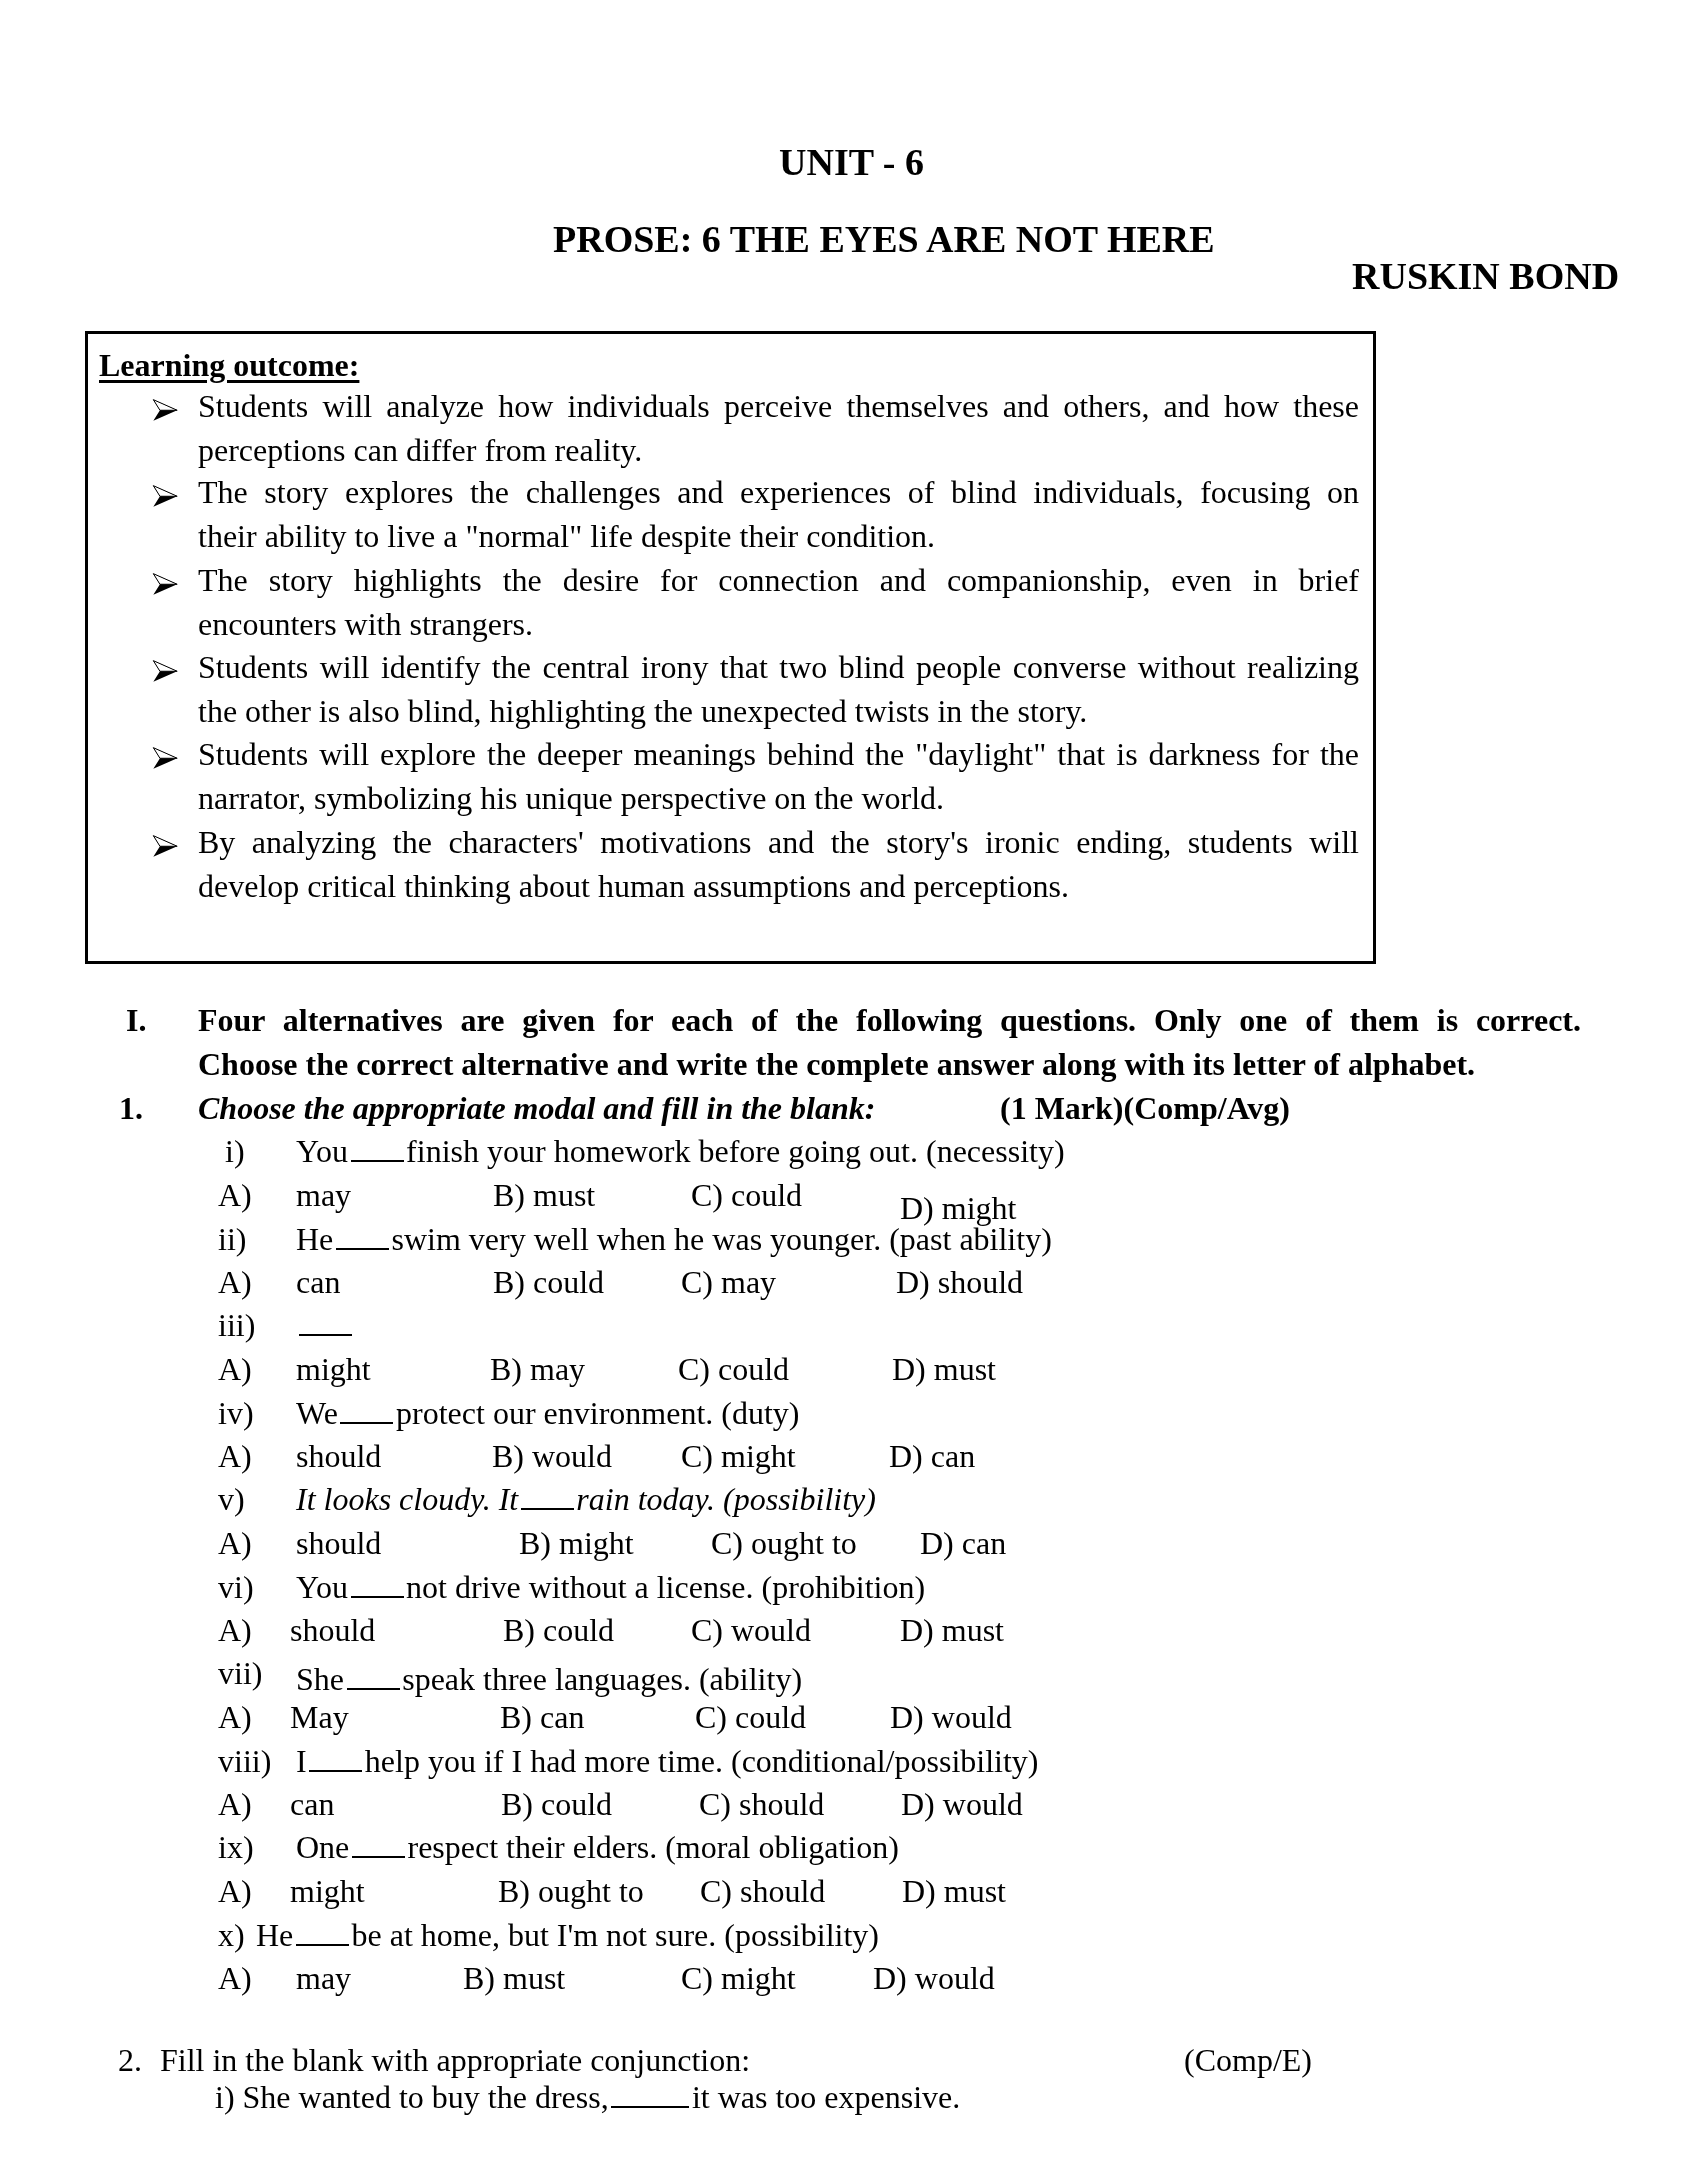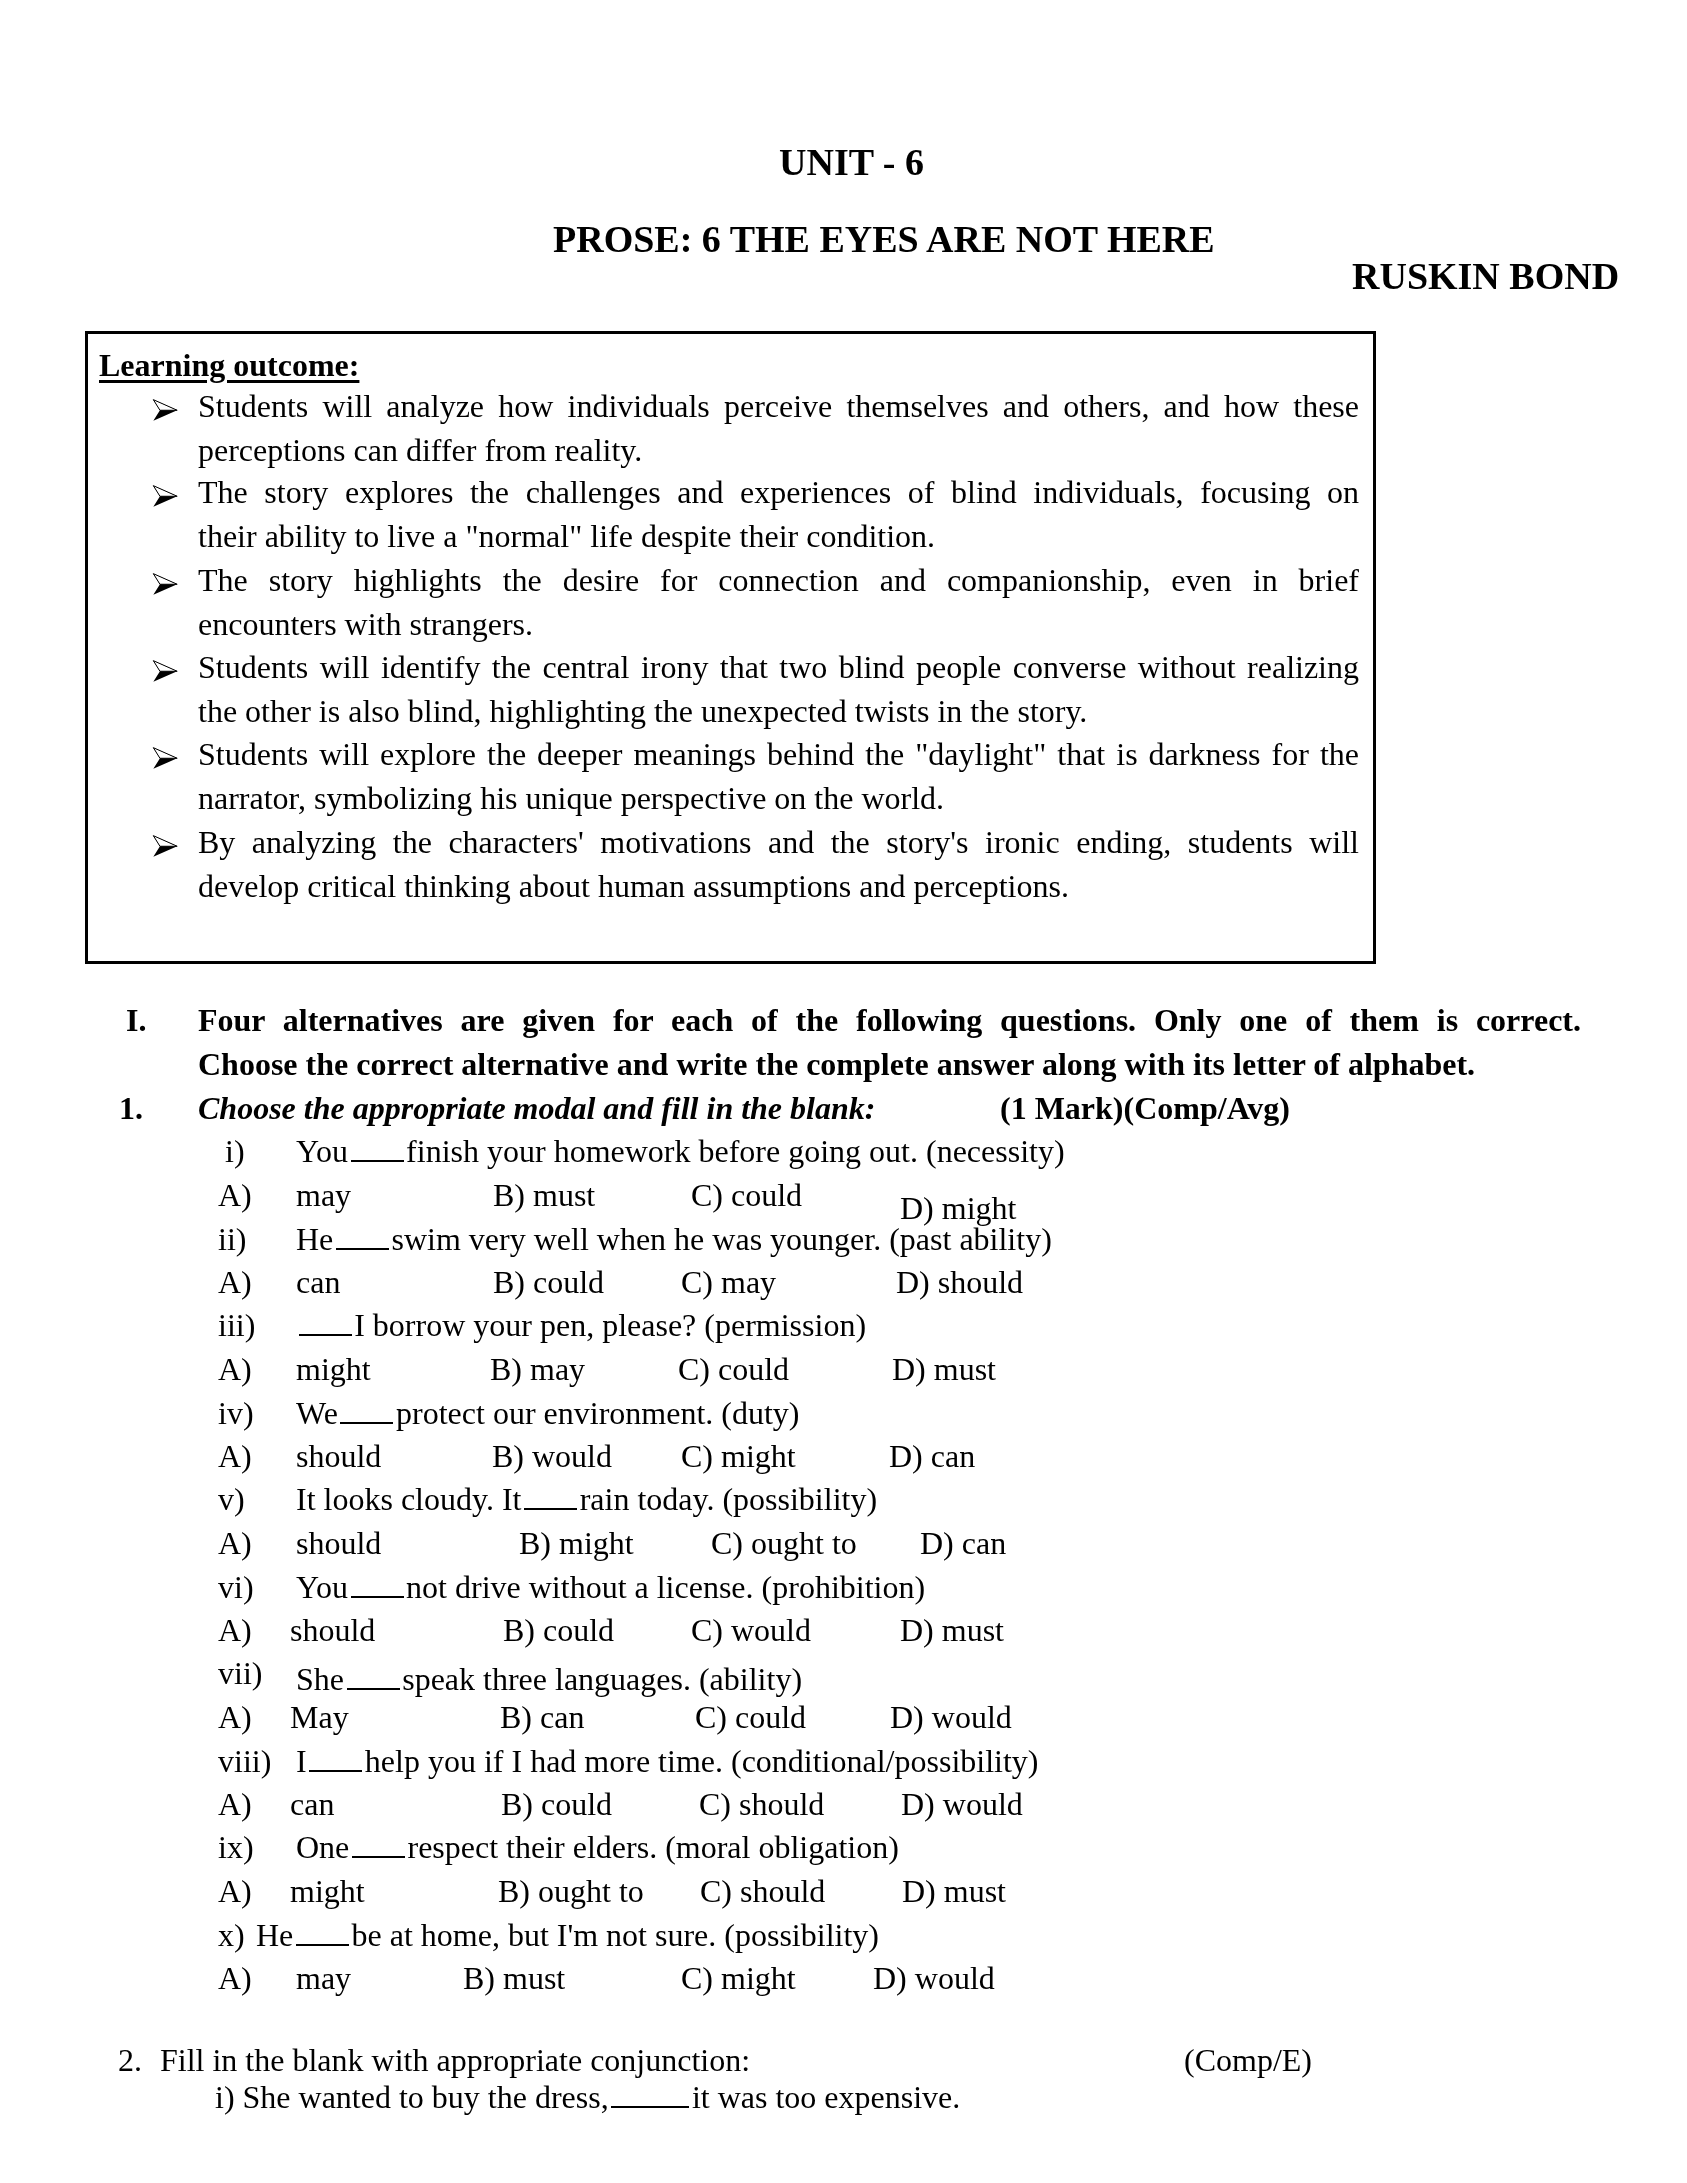--- a/index.html
+++ b/index.html
@@ -101,33 +101,33 @@
     <div class="abs q" style="left: 296px; top: 1177px;">may</div>
     <div class="abs q" style="left: 493px; top: 1177px;">B) must</div>
     <div class="abs q" style="left: 691px; top: 1177px;">C) could</div>
     <div class="abs q" style="left: 900px; top: 1190px;">D) might</div>
     <div class="abs q" style="left: 218px; top: 1221px;"><span>ii)</span><span style="position:absolute; left:78px; top:0; white-space:nowrap;"><span>He</span><span class="blank" style="width:53px;"></span><span>swim very well when he was younger. (past ability)</span></span></div>
     <div class="abs q" style="left: 218px; top: 1264px;">A)</div>
     <div class="abs q" style="left: 296px; top: 1264px;">can</div>
     <div class="abs q" style="left: 493px; top: 1264px;">B) could</div>
     <div class="abs q" style="left: 681px; top: 1264px;">C) may</div>
     <div class="abs q" style="left: 896px; top: 1264px;">D) should</div>
-    <div class="abs q" style="left: 218px; top: 1307px;"><span>iii)</span><span style="position:absolute; left:78px; top:0; white-space:nowrap;"><span></span><span class="blank" style="width:53px;"></span><span>I borrow your pen, please? (permission)</span></span></div>
+    <div class="abs q" style="left: 218px; top: 1307px;"><span>iii)</span><span style="position:absolute; left:78px; top:0; white-space:nowrap;"><span></span><span class="blank" style="width:53px;"></span></span></div>
     <div class="abs q" style="left: 218px; top: 1351px;">A)</div>
     <div class="abs q" style="left: 296px; top: 1351px;">might</div>
     <div class="abs q" style="left: 490px; top: 1351px;">B) may</div>
     <div class="abs q" style="left: 678px; top: 1351px;">C) could</div>
     <div class="abs q" style="left: 892px; top: 1351px;">D) must</div>
     <div class="abs q" style="left: 218px; top: 1395px;"><span>iv)</span><span style="position:absolute; left:78px; top:0; white-space:nowrap;"><span>We</span><span class="blank" style="width:53px;"></span><span>protect our environment. (duty)</span></span></div>
     <div class="abs q" style="left: 218px; top: 1438px;">A)</div>
     <div class="abs q" style="left: 296px; top: 1438px;">should</div>
     <div class="abs q" style="left: 492px; top: 1438px;">B) would</div>
     <div class="abs q" style="left: 681px; top: 1438px;">C) might</div>
     <div class="abs q" style="left: 889px; top: 1438px;">D) can</div>
-    <div class="abs q" style="left: 218px; top: 1481px;"><span>v)</span><span style="position:absolute; left:78px; top:0; white-space:nowrap;"><span>It looks cloudy. It</span><span class="blank" style="width:53px;"></span><span>rain today. (possibility)</span></span></div>
+    <div class="abs q" style="left: 218px; top: 1481px;"><span>v)</span><span style="position:absolute; left:78px; top:0; white-space:nowrap;font-style:italic;"><span>It looks cloudy. It</span><span class="blank" style="width:53px;"></span><span>rain today. (possibility)</span></span></div>
     <div class="abs q" style="left: 218px; top: 1525px;">A)</div>
     <div class="abs q" style="left: 296px; top: 1525px;">should</div>
     <div class="abs q" style="left: 519px; top: 1525px;">B) might</div>
     <div class="abs q" style="left: 711px; top: 1525px;">C) ought to</div>
     <div class="abs q" style="left: 920px; top: 1525px;">D) can</div>
     <div class="abs q" style="left: 218px; top: 1569px;"><span>vi)</span><span style="position:absolute; left:78px; top:0; white-space:nowrap;"><span>You</span><span class="blank" style="width:53px;"></span><span>not drive without a license. (prohibition)</span></span></div>
     <div class="abs q" style="left: 218px; top: 1612px;">A)</div>
     <div class="abs q" style="left: 290px; top: 1612px;">should</div>
     <div class="abs q" style="left: 503px; top: 1612px;">B) could</div>
     <div class="abs q" style="left: 691px; top: 1612px;">C) would</div>

